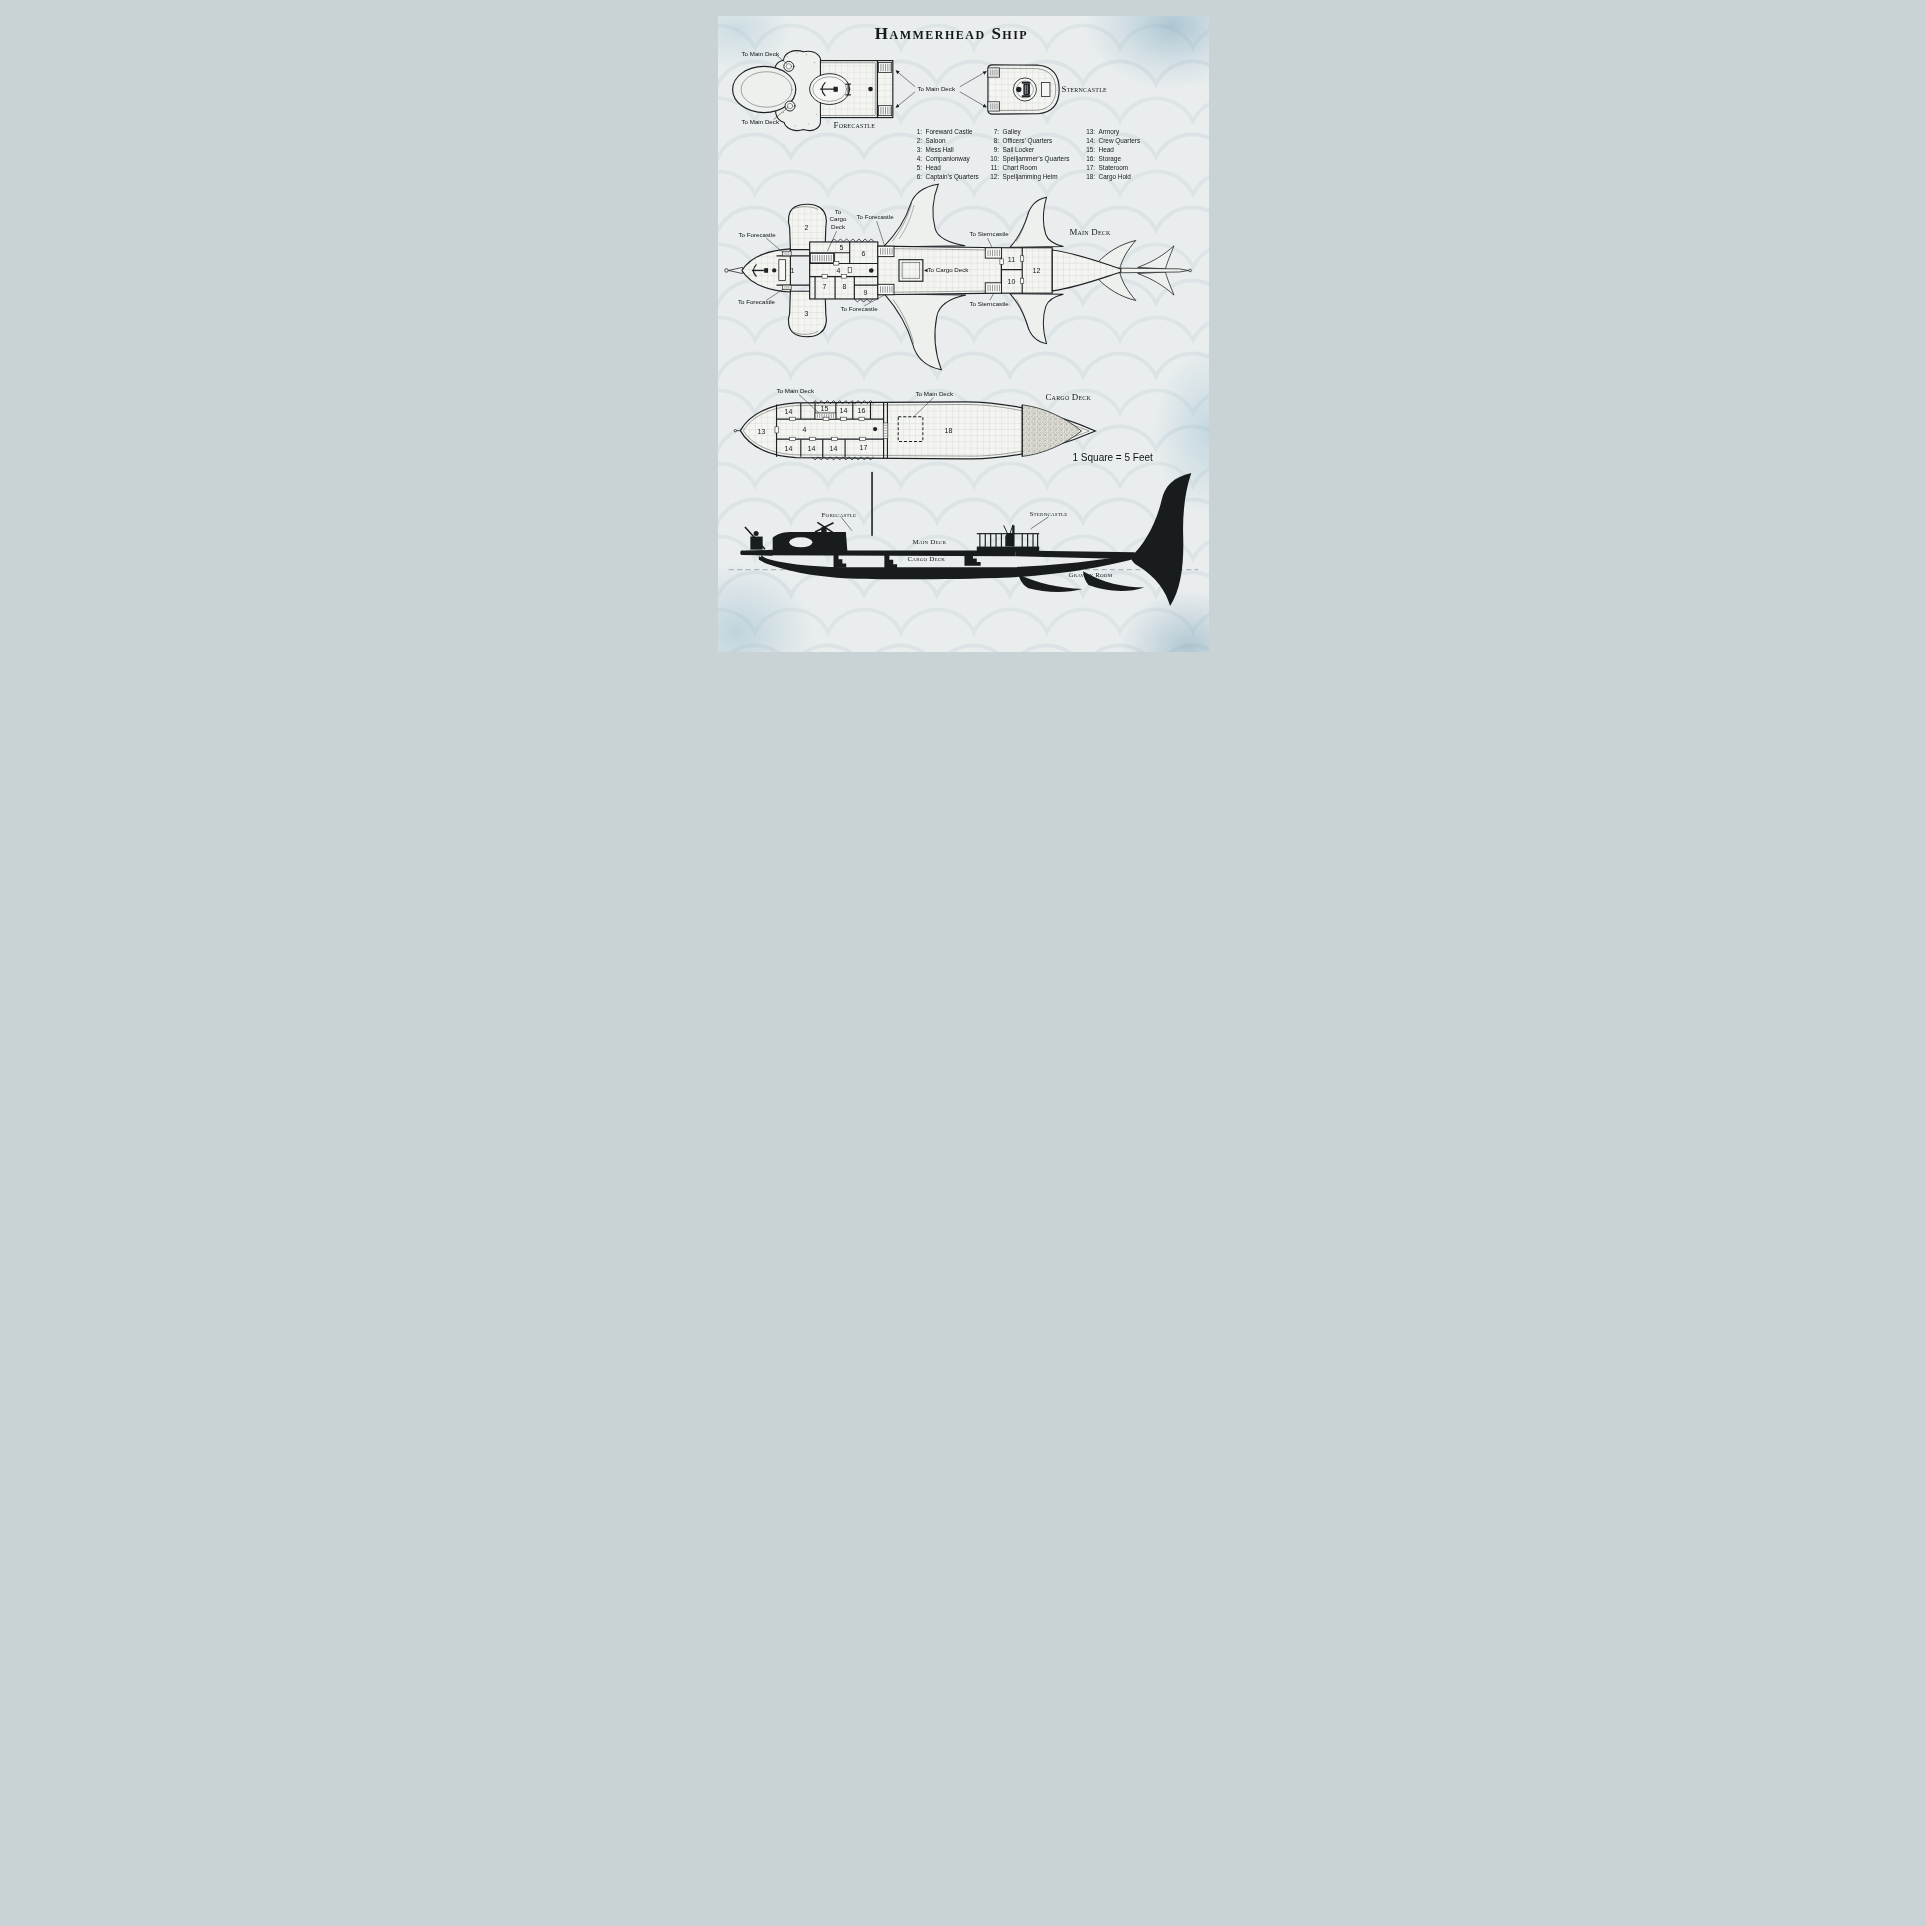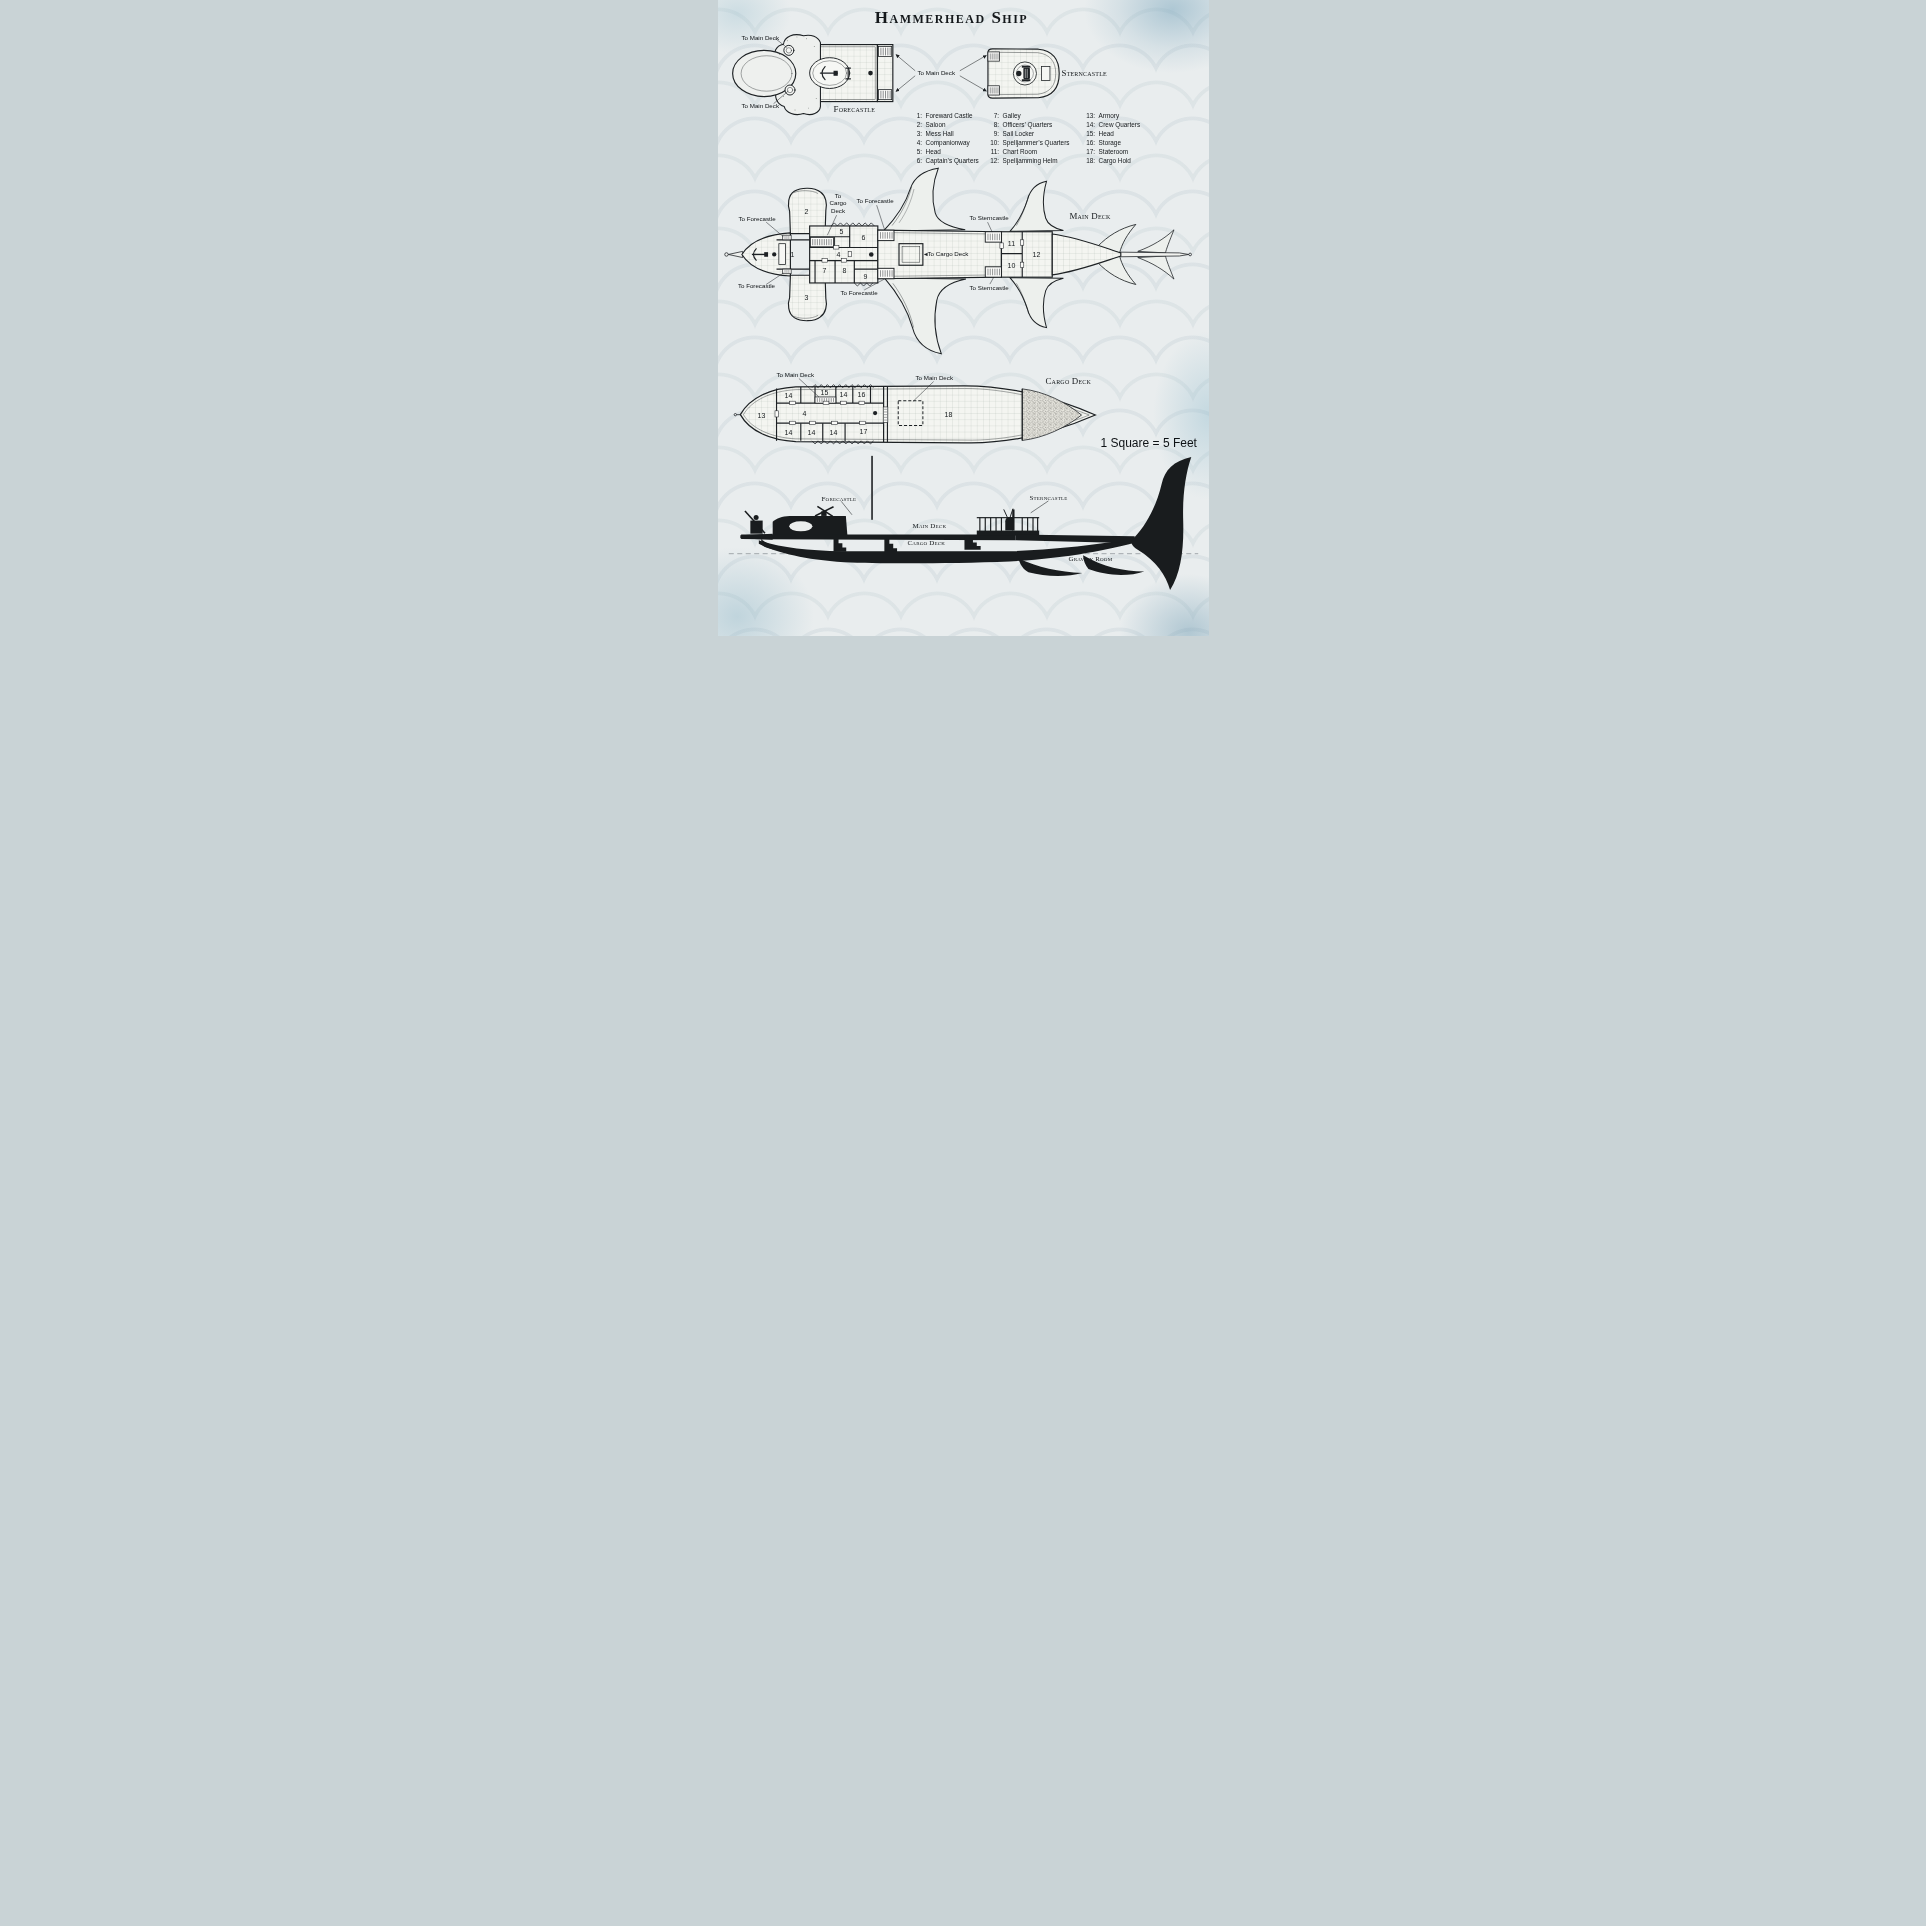--- a/index.html
+++ b/index.html
@@ -1,18 +1,18 @@
 <!DOCTYPE html>
 <html style="font-size:6.2px"><head>
 <meta charset="utf-8">
 <style>
   * { margin:0; padding:0; box-sizing:border-box; }
   html,body { background:#c9d3d6; }
   #page {
-    position:relative; width:491px; height:636px; margin:0 auto; overflow:hidden;
+    position:relative; width:491px; height:636px; margin:16px auto; overflow:hidden;
     font-family:"Liberation Sans", sans-serif; color:#14181b;
     background-color:#e9edee;
     background-image:
       radial-gradient(circle at 50% 118%, rgba(150,172,184,0.0) 41%, rgba(150,172,184,0.16) 42%, rgba(150,172,184,0.16) 45%, transparent 46%),
       radial-gradient(circle at 50% 118%, rgba(150,172,184,0.0) 41%, rgba(150,172,184,0.14) 42%, rgba(150,172,184,0.14) 45%, transparent 46%);
     background-size:73px 73px, 73px 73px;
     background-position:0 0, 37px 37px;
   }
   .wash { position:absolute; pointer-events:none; }
   #title {
@@ -28,21 +28,21 @@
     font-weight:400; font-size:8.9px; letter-spacing:0.2px; color:#15191c; white-space:nowrap;
   }
   .deck-label.small { font-size:7px; }
   .room-num { position:absolute; transform:translate(-50%,-50%); font-size:7px; color:#14181b; }
   #legend { position:absolute; left:193px; top:112px; display:flex; font-size:6.4px; }
   .legend-col { display:flex; flex-direction:column; gap:2.1px; }
   .legend-col.c1 { width:77px; }
   .legend-col.c2 { width:96px; }
   .legend-item { display:flex; }
   .ln { width:11.6px; text-align:right; margin-right:3.5px; flex:none; }
-  #scale-note { position:absolute; left:383px; top:436px; font-size:12px; color:#0e1215; }
+  #scale-note { position:absolute; left:355px; top:436px; font-size:10px; color:#0e1215; }
 </style>
 </head>
 <body>
 
 <div id="page">
 
   <div class="wash" style="left:366px;top:-54px;width:177px;height:127px;background:radial-gradient(closest-side,rgba(125,168,190,0.55),rgba(125,168,190,0.18) 60%,transparent);"></div>
   <div class="wash" style="left:-35px;top:-27px;width:108px;height:81px;background:radial-gradient(closest-side,rgba(150,190,205,0.35),transparent);"></div>
   <div class="wash" style="left:435px;top:331px;width:112px;height:169px;background:radial-gradient(closest-side,rgba(140,185,203,0.40),transparent);"></div>
   <div class="wash" style="left:-58px;top:547px;width:154px;height:139px;background:radial-gradient(closest-side,rgba(135,178,196,0.42),transparent);"></div>

